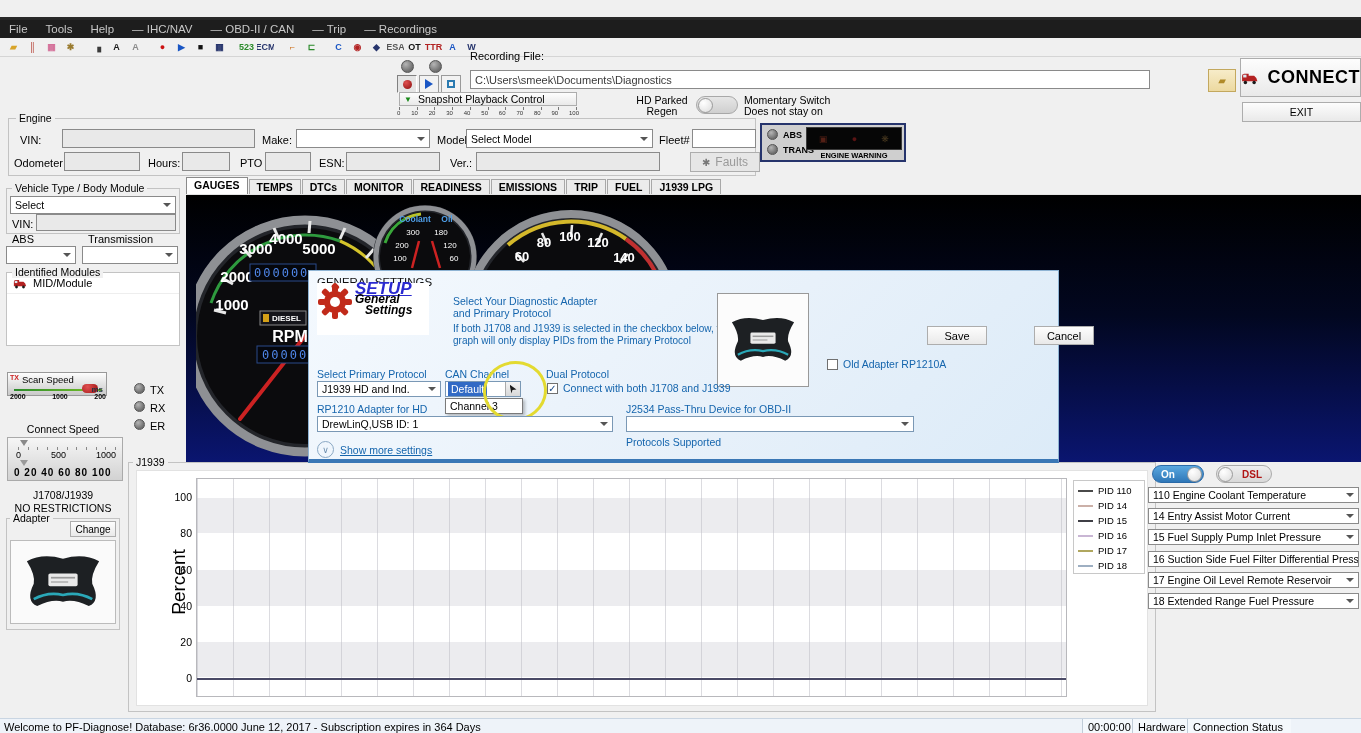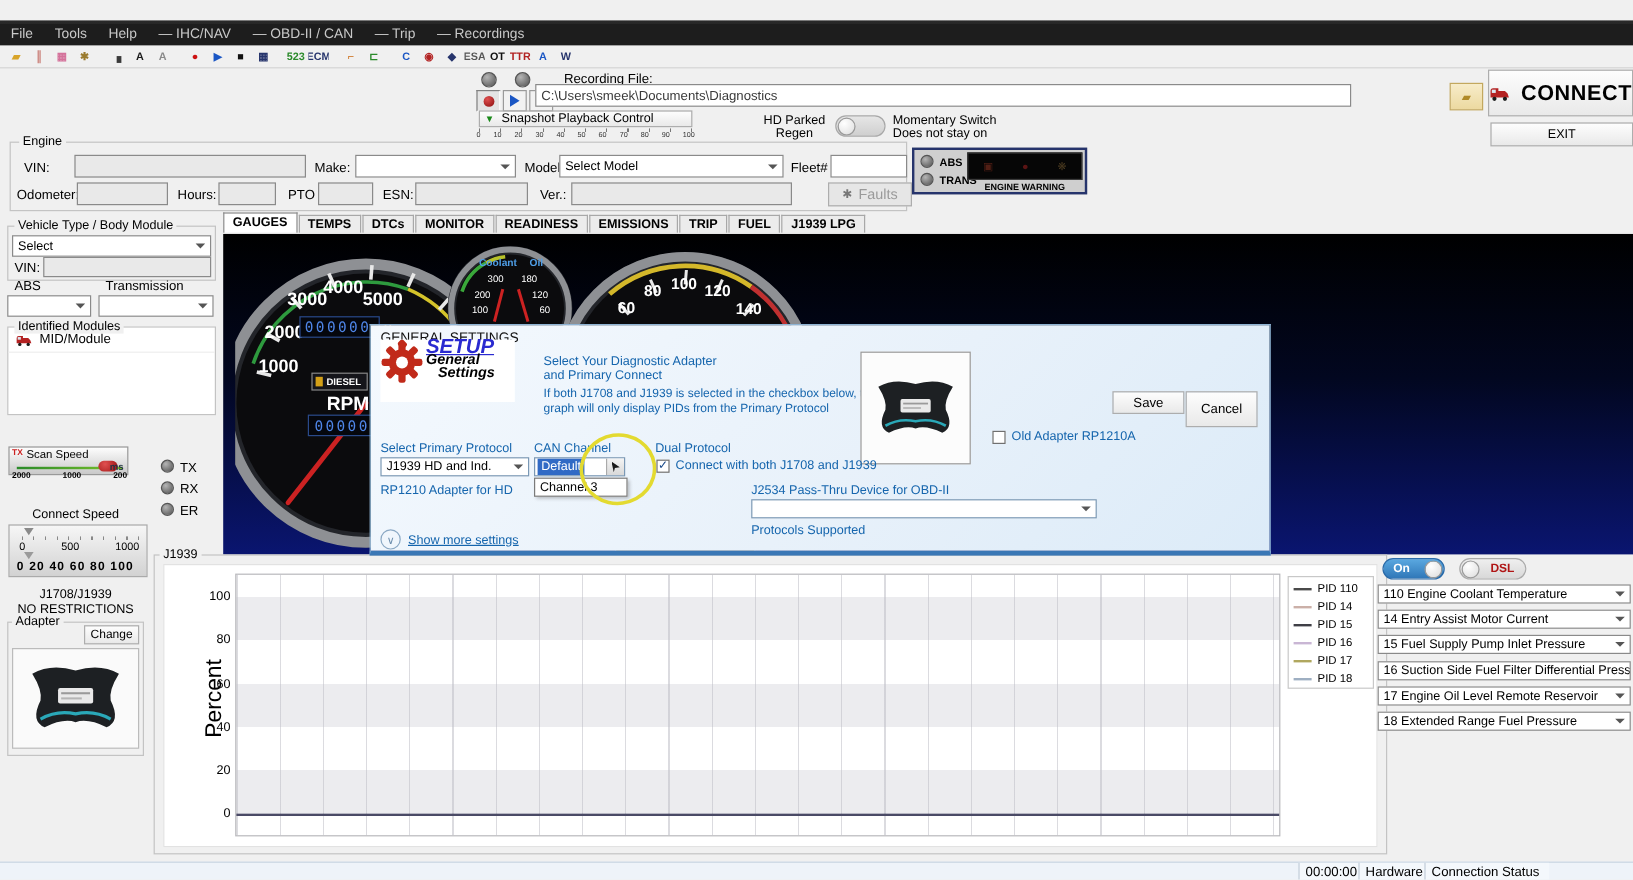--- a/index.html
+++ b/index.html
@@ -106,22 +106,22 @@
 <div class="abs" style="left:397px;top:75px;width:18px;height:16px;background:#e4e4e4;border:1px solid #808080;border-right-color:#fff;border-bottom-color:#fff;display:flex;align-items:center;justify-content:center;">
     <span style="width:9px;height:9px;border-radius:50%;background:radial-gradient(circle at 35% 30%,#e05050,#8a0d0d);"></span>
   </div>
 <div class="abs" style="left:419px;top:75px;width:18px;height:16px;background:#f2f2f2;border:1px solid #9a9a9a;display:flex;align-items:center;justify-content:center;">
     <span style="width:0;height:0;border-top:5px solid transparent;border-bottom:5px solid transparent;border-left:8px solid #1a56c4;"></span>
   </div>
 <div class="abs" style="left:441px;top:75px;width:18px;height:16px;background:#f2f2f2;border:1px solid #9a9a9a;display:flex;align-items:center;justify-content:center;">
     <span style="width:8px;height:8px;border:2px solid #2a7ab0;box-sizing:border-box;"></span>
   </div>
 
-<span class="abs lbl" style="left:470px;top:60px;">Recording File:</span>
-<input class="abs tb" style="left: 446px; top: 70px; width: 680px; height: 19px; font-size: 11px; padding: 3px 4px; color: rgb(58, 58, 58);" value="C:\Users\smeek\Documents\Diagnostics">
+<span class="abs lbl" style="left:470px;top:50px;">Recording File:</span>
+<input class="abs tb" style="left: 470px; top: 70px; width: 680px; height: 19px; font-size: 11px; padding: 3px 4px; color: rgb(58, 58, 58);" value="C:\Users\smeek\Documents\Diagnostics">
 <div class="abs" style="left:1208px;top:69px;width:26px;height:21px;background:linear-gradient(180deg,#f7ecc9,#ecd9a0);border:1px solid #c3a85e;display:flex;align-items:center;justify-content:center;color:#b08a28;font-size:10px;">
     <span>▰</span>
   </div>
 
 <div class="abs btn" style="left:399px;top:92px;width:178px;height:14px;font-size:10.5px;justify-content:flex-start;padding:0 4px;">
   <span style="color:#1a8a1a;font-size:8px;margin-right:6px;">▼</span>
   <span>Snapshot Playback Control</span>
 </div>
 <div class="abs" style="left:399px;top:107px;width:178px;height:3px;background:repeating-linear-gradient(90deg,#777 0 1px,transparent 1px 17.7px);"></div>
 <div class="abs" style="left:397px;top:110px;width:182px;display:flex;justify-content:space-between;font-size:6px;color:#333;">
@@ -494,41 +494,41 @@
     </svg>
     <div style="margin-left:2px;line-height:11px;">
       <div style="font-size:17px;font-weight:bold;font-style:italic;color:#2a2ad0;text-decoration:underline;">SETUP</div>
       <div style="font-size:12px;font-weight:bold;font-style:italic;">General</div>
       <div style="font-size:12px;font-weight:bold;font-style:italic;padding-left:10px;">Settings</div>
     </div>
   </div>
 
   <div class="blue" style="position:absolute;left:144px;top:24px;font-size:10.5px;line-height:12px;">
     <div>Select Your Diagnostic Adapter</div>
-      <div>and Primary Connect</div>
+      <div>and Primary Protocol</div>
   </div>
   <div class="blue" style="position:absolute;left:144px;top:52px;font-size:10px;line-height:11.5px;">
     <div>If both J1708 and J1939 is selected in the checkbox below, the</div>
       <div>graph will only display PIDs from the Primary Protocol</div>
   </div>
 
   <div style="position:absolute;left:408px;top:22px;width:92px;height:94px;background:#fcfcfc;border:1px solid #999;box-sizing:border-box;display:flex;align-items:center;justify-content:center;">
     <svg width="74" height="56" viewBox="0 0 100 72">
       <path d="M8 12 Q26 2 50 9 Q74 2 92 12 Q82 28 84 38 Q94 58 80 64 Q62 55 50 59 Q38 55 20 64 Q6 58 16 38 Q18 28 8 12 Z" fill="#1d2023"></path>
       <path d="M16 56 Q32 47 50 51 Q68 47 84 56" fill="none" stroke="#2aa8b8" stroke-width="3"></path>
       <rect x="33" y="26" width="34" height="15" rx="2" fill="#e9e9e9"></rect>
       <rect x="36" y="30" width="28" height="2" fill="#9a9a9a"></rect>
         <rect x="36" y="35" width="20" height="2" fill="#b5b5b5"></rect>
     </svg>
   </div>
 
   <div class="btn" style="position:absolute;left:618px;top:55px;width:60px;height:19px;">
       <span>Save</span>
     </div>
-  <div class="btn" style="position:absolute;left:679px;top:55px;width:60px;height:30px;">
+  <div class="btn" style="position:absolute;left:725px;top:55px;width:60px;height:19px;">
       <span>Cancel</span>
     </div>
 
   <div style="position:absolute;left:518px;top:87px;display:flex;align-items:center;gap:5px;">
     <span class="chk"></span>
     <span class="blue" style="font-size:10.5px;">Old Adapter RP1210A</span>
   </div>
 
   <span class="blue" style="position:absolute;left:8px;top:97px;font-size:10.5px;">Select Primary Protocol</span>
   <div class="dd bdd" style="position:absolute;left:8px;top:110px;width:124px;height:16px;">
@@ -548,31 +548,36 @@
     </div>
   <div style="position:absolute;left:174px;top:90px;width:58px;height:54px;border:3px solid #e3da30;border-radius:50%;transform:rotate(-8deg);"></div>
 
   <span class="blue" style="position:absolute;left:237px;top:97px;font-size:10.5px;">Dual Protocol</span>
   <div style="position:absolute;left:238px;top:111px;display:flex;align-items:center;gap:5px;">
     <span class="chk">✓</span>
     <span class="blue" style="font-size:10.5px;">Connect with both J1708 and J1939</span>
   </div>
 
   <span class="blue" style="position:absolute;left:8px;top:132px;font-size:10.5px;">RP1210 Adapter for HD</span>
+  <div class="dd bdd" style="position:absolute;left:8px;top:145px;width:296px;height:16px;">
+      <span>DrewLinQ,USB ID: 1</span>
+      <span class="car"></span>
+    </div>
 
   <span class="blue" style="position:absolute;left:317px;top:132px;font-size:10.5px;">J2534 Pass-Thru Device for OBD-II</span>
   <div class="dd bdd" style="position:absolute;left:317px;top:145px;width:288px;height:16px;">
       <span></span>
       <span class="car"></span>
     </div>
   <span class="blue" style="position:absolute;left:317px;top:165px;font-size:10.5px;">Protocols Supported</span>
 
   <div style="position:absolute;left:8px;top:170px;display:flex;align-items:center;gap:6px;">
     <span style="width:15px;height:15px;border-radius:50%;border:1px solid #8aa8c4;color:#6a8cac;font-size:9px;display:flex;align-items:center;justify-content:center;">∨</span>
     <span class="blue" style="font-size:10.5px;text-decoration:underline;">Show more settings</span>
   </div>
 </div>
 
 <div class="abs statusbar">
+  <span style="padding-left:4px;">Welcome to PF-Diagnose! Database: 6r36.0000 June 12, 2017 - Subscription expires in 364 Days</span>
   <span class="statcell" style="left:1082px;width:50px;">00:00:00</span>
   <span class="statcell" style="left:1132px;width:55px;">Hardware</span>
   <span class="statcell" style="left:1187px;width:104px;">Connection Status</span>
 </div>
 
 </body></html>

